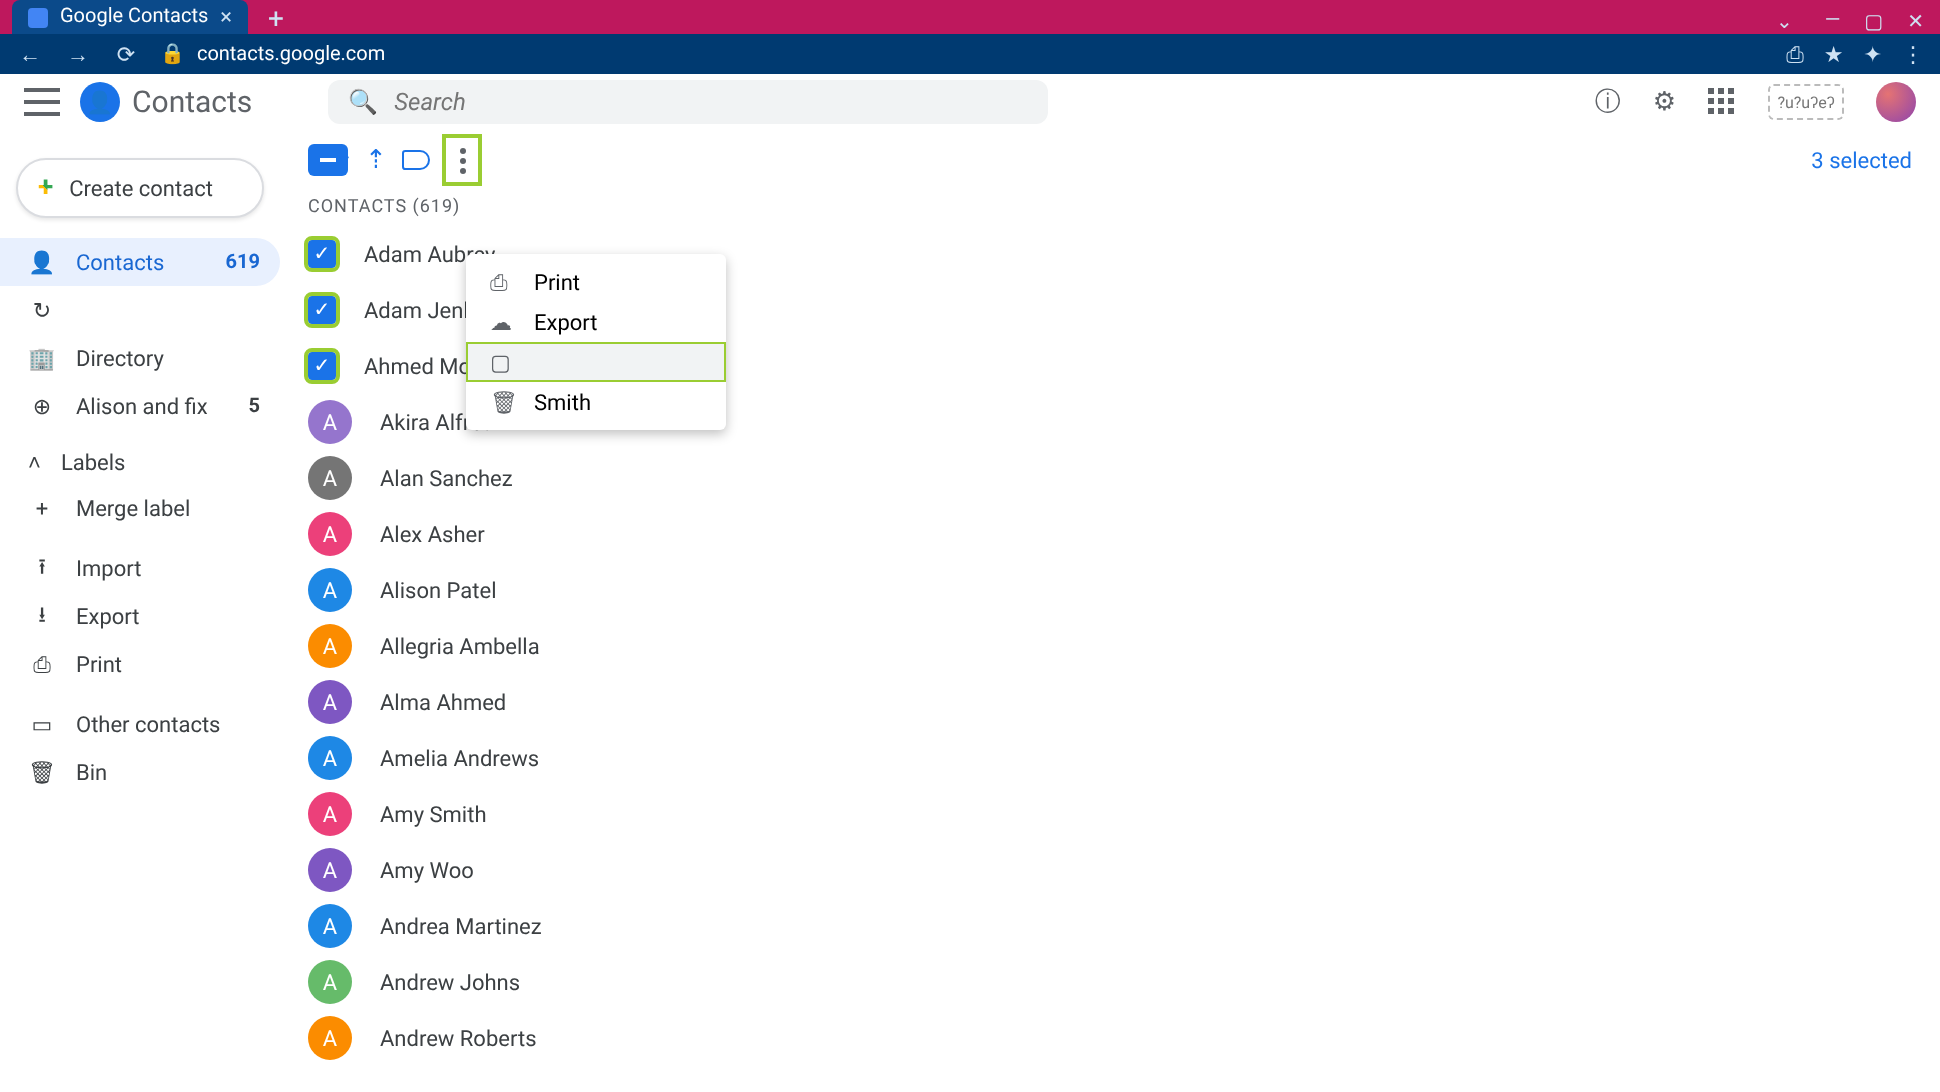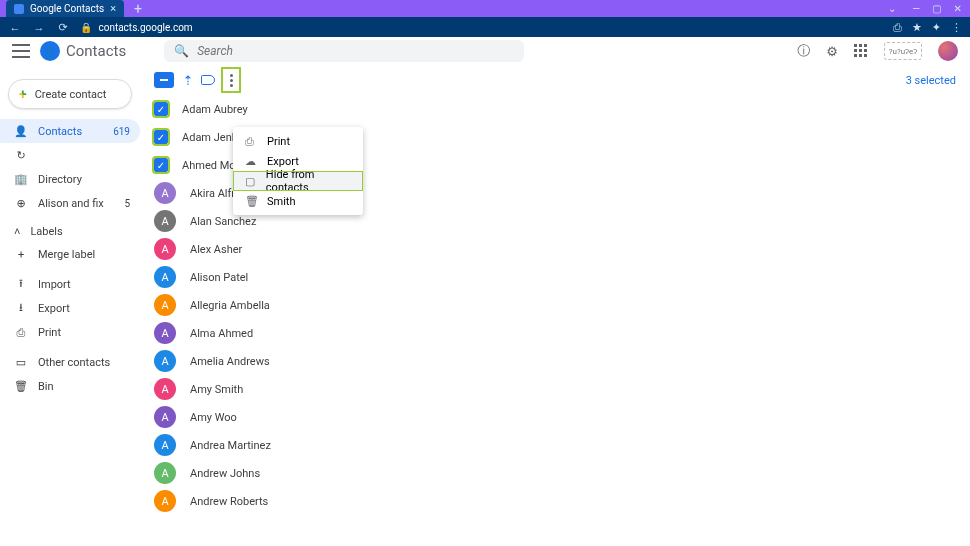--- a/index.html
+++ b/index.html
@@ -1,19 +1,19 @@
 <!DOCTYPE html>
 <html><head>
 <meta charset="utf-8">
 <style>
   * { box-sizing: border-box; margin: 0; padding: 0; font-family: "Segoe UI", Roboto, Arial, sans-serif; }
   html, body { height: 100%; width: 100%; }
   body { width: 970px; height: 546px; overflow: hidden; background: #003a71; }
 
-  .browser-top { height: 17px; background: #8b5cf6; display: flex; align-items: center; }
+  .browser-top { height: 17px; background: #be185d; display: flex; align-items: flex-end; }
   .tab { margin-left: 6px; height: 17px; background: #0b4a8a; border-radius: 4px 4px 0 0; display: flex; align-items: center; padding: 0 8px; gap: 6px; color: #fff; font-size: 10px; }
   .tab .favicon { width: 10px; height: 10px; background: #4285f4; border-radius: 2px; }
   .tab .close { font-size: 11px; color:#cfe2f3; }
   .new-tab { margin-left: 6px; color:#cfe2f3; font-size:14px; line-height:14px; padding:0 4px; }
   .win-ctrls { margin-left:auto; display:flex; gap:12px; padding-right:8px; color:#cfe2f3; font-size:10px; }
   .chev { margin-right:4px; font-size:10px;}
 
   .addr-bar { height: 20px; background:#003a71; display:flex; align-items:center; padding:0 8px; gap:10px; color:#cfe2f3; font-size:11px; }
   .addr-bar .navbtn { width:14px; text-align:center; cursor:pointer; }
   .url-box { flex:0 0 auto; display:flex; align-items:center; gap:6px; color:#fff; font-size:10px;}
@@ -39,21 +39,21 @@
   .account-dot { width:20px; height:20px; border-radius:50%; background: radial-gradient(circle at 30% 30%, #e57373, #8e44ad);}
 
   .app-body { flex:1; display:flex; overflow:hidden; }
   .sidebar { width:140px; padding-top:8px; display:flex; flex-direction:column; font-size:11px; color:#3c4043; }
   .create-btn { margin: 6px 8px 10px 8px; height:30px; border:1px solid #dadce0; border-radius:18px; display:flex; align-items:center; gap:8px; padding:0 10px; font-size:11px; box-shadow:0 1px 2px rgba(0,0,0,0.1); cursor:pointer; background:#fff;}
   .plus-multi { font-size:14px; font-weight:bold; background:linear-gradient(45deg,#ea4335 0 25%,#fbbc05 25% 50%,#34a853 50% 75%,#4285f4 75%); -webkit-background-clip:text; color:transparent;}
   .nav-item { height:24px; display:flex; align-items:center; padding:0 10px 0 14px; gap:10px; border-radius:0 14px 14px 0; cursor:pointer;}
   .nav-item.active { background:#e8f0fe; color:#1967d2; }
   .nav-item .nico { width:14px; text-align:center; font-size:11px;}
   .nav-item .nlabel { flex:1; }
-  .nav-item .ncount { font-size:10px; }
+  .nav-item .ncount { font-size:10px;font-weight:bold; }
   .section-gap { height:6px; }
   .section-label { display:flex; align-items:center; gap:10px; padding:4px 10px 4px 14px; font-size:11px; cursor:pointer;}
 
   .main { flex:1; overflow-y:auto; position:relative; }
   .toolbar { height:30px; display:flex; align-items:center; padding:0 14px; gap:8px; position:relative;}
   .pill { width:20px; height:16px; border-radius:3px; background:#1a73e8; display:flex; align-items:center; justify-content:center;}
   .pill .dash{ width:8px; height:2px; background:#fff;}
   .pill-caret{ color:#1a73e8; font-size:9px; margin-left:-4px;}
   .tb-ico { color:#1a73e8; font-size:13px; cursor:pointer;}
   .tag-ico { width:14px; height:10px; border:1.5px solid #1a73e8; border-radius:2px 6px 6px 2px; position:relative;}
@@ -216,20 +216,21 @@
         <div class="tb-ico tag-ico"></div>
         <div class="more-btn highlight-more">
           <div class="more-dots">
               <span></span>
               <span></span>
               <span></span>
             </div>
         </div>
         <span class="sel-count">3 selected</span>
       </div>
+      <div class="contacts-header">CONTACTS (619)</div>
       <div id="rows-slot">
           <div class="row">
             <span class="cb-hl">
               <span class="cb checked">✓</span>
             </span>
             <span>Adam Aubrey</span>
           </div>
           <div class="row">
             <span class="cb-hl">
               <span class="cb checked">✓</span>
@@ -298,21 +299,20 @@
     <div class="ditem">
       <span class="dico">⎙</span>
       <span>Print</span>
     </div>
     <div class="ditem">
       <span class="dico">☁</span>
       <span>Export</span>
     </div>
     <div class="ditem hl">
       <span class="dico">▢</span>
-      <span>Hide from contacts</span>
     </div>
     <div class="ditem">
       <span class="dico">🗑</span>
       <span>Smith</span>
     </div>
   </div>
 
 </div>
 
 </body></html>

